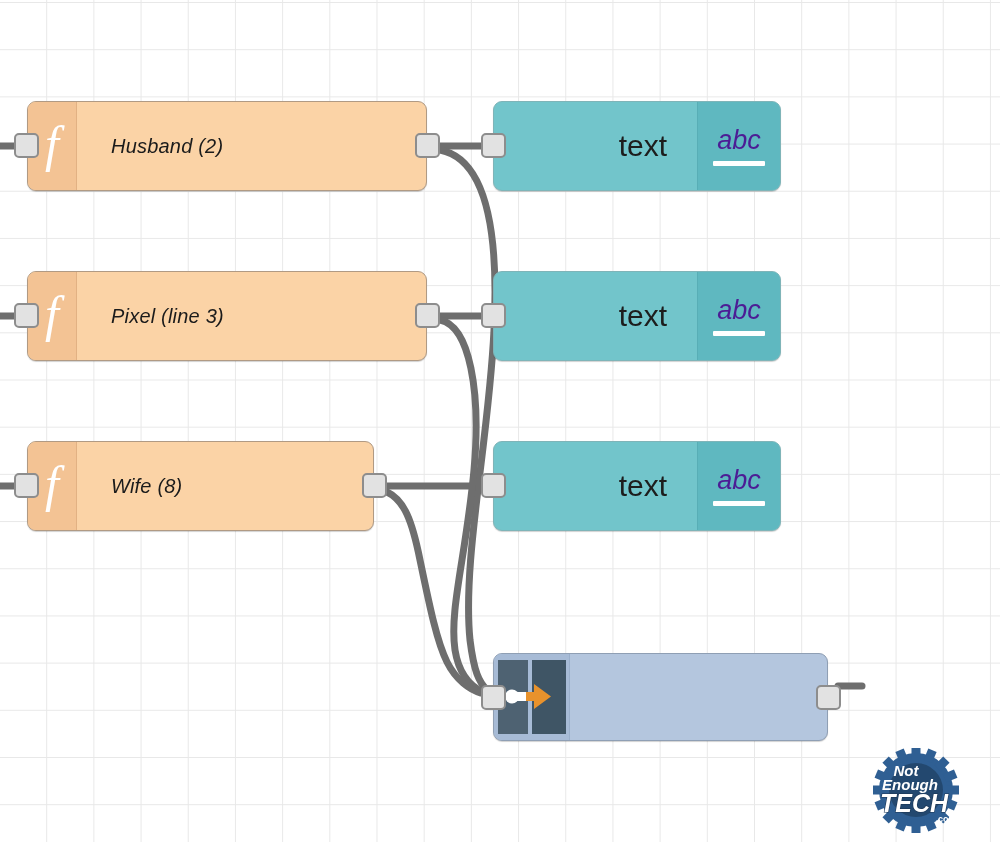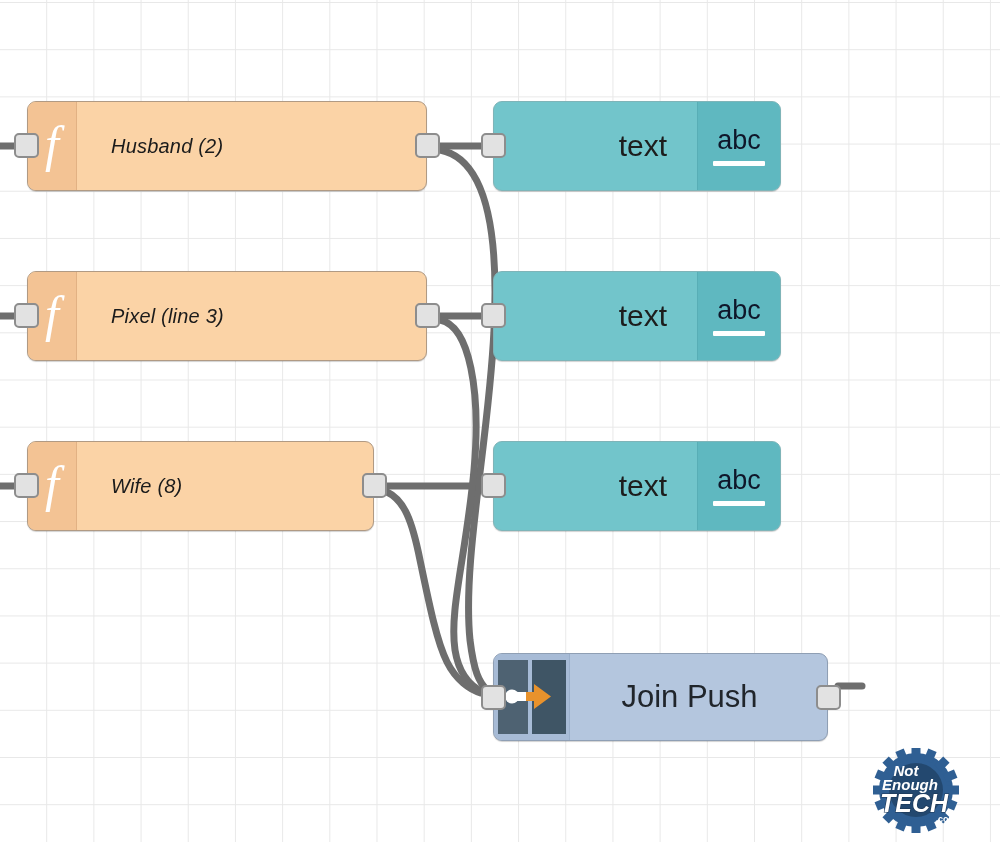--- a/index.html
+++ b/index.html
@@ -92,23 +92,24 @@
     flex: none;
     background: #5fb8c0;
     border-left: 1px solid #58aeb6;
     display: flex;
     flex-direction: column;
     align-items: center;
     justify-content: center;
   }
   .text-badge .abc {
     font-size: 27px;
-    color: #0f172a;
+    color: #4c1d95;
     font-weight: 500;
     line-height: 1;
+    font-style: italic;
   }
   .text-badge .bar {
     width: 52px;
     height: 5px;
     background: #ffffff;
     margin-top: 7px;
     border-radius: 1px;
   }
 
   
@@ -235,21 +236,20 @@
   <div class="node node-join" style="left:493px; top:653px; width:335px; height:88px;">
     <div class="join-icon">
       <svg width="72" height="86" viewBox="0 0 72 86">
         <rect x="2" y="6" width="30" height="74" fill="#4e6272"></rect>
         <rect x="36" y="6" width="34" height="74" fill="#3f5565"></rect>
         <rect x="12" y="38" width="30" height="9" rx="4" fill="#ffffff"></rect>
         <circle cx="16" cy="42.5" r="7" fill="#ffffff"></circle>
         <path d="M 38,30 L 55,42.5 L 38,55 L 38,47 L 30,47 L 30,38 L 38,38 Z" fill="#e8922c"></path>
       </svg>
     </div>
-    <div class="join-label">Join Push</div>
   </div>
 
   <div class="port" style="left:14px;  top:133px;"></div>
   <div class="port" style="left:14px;  top:303px;"></div>
   <div class="port" style="left:14px;  top:473px;"></div>
   <div class="port" style="left:415px; top:133px;"></div>
   <div class="port" style="left:415px; top:303px;"></div>
   <div class="port" style="left:362px; top:473px;"></div>
   <div class="port" style="left:481px; top:133px;"></div>
   <div class="port" style="left:481px; top:303px;"></div>

